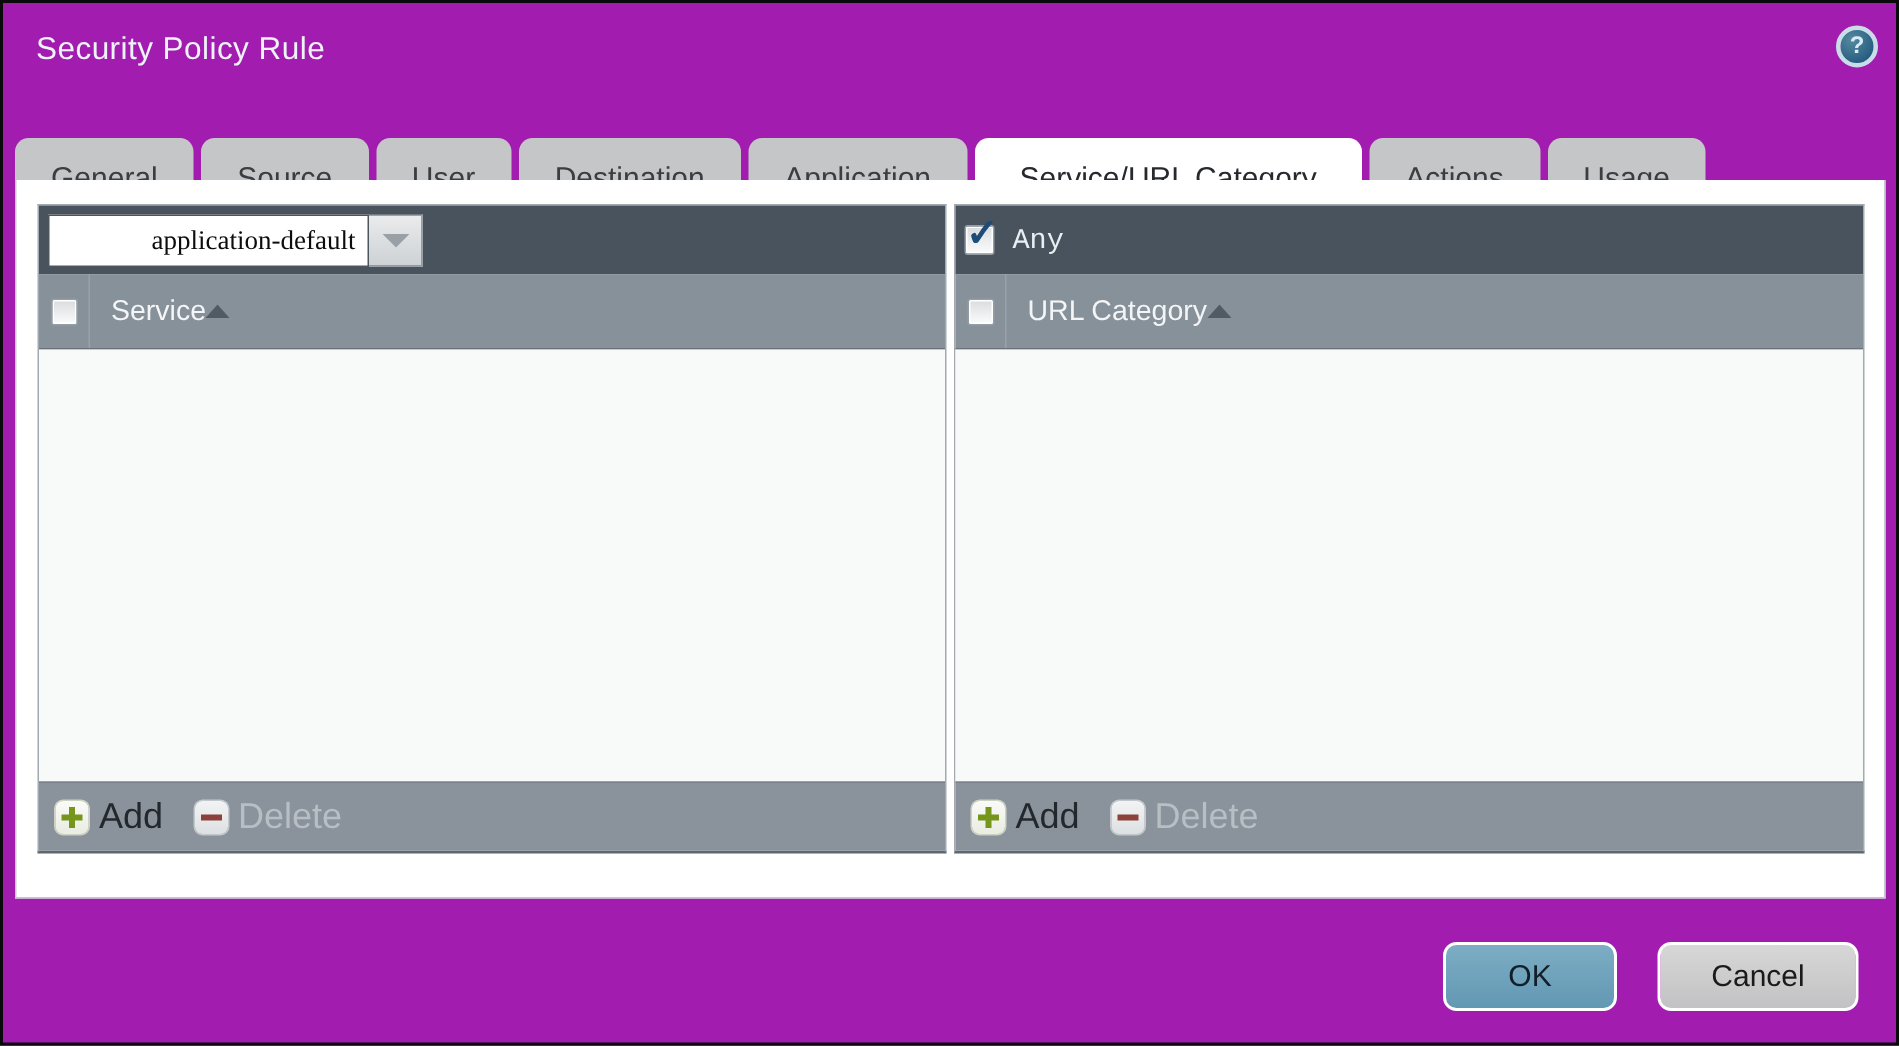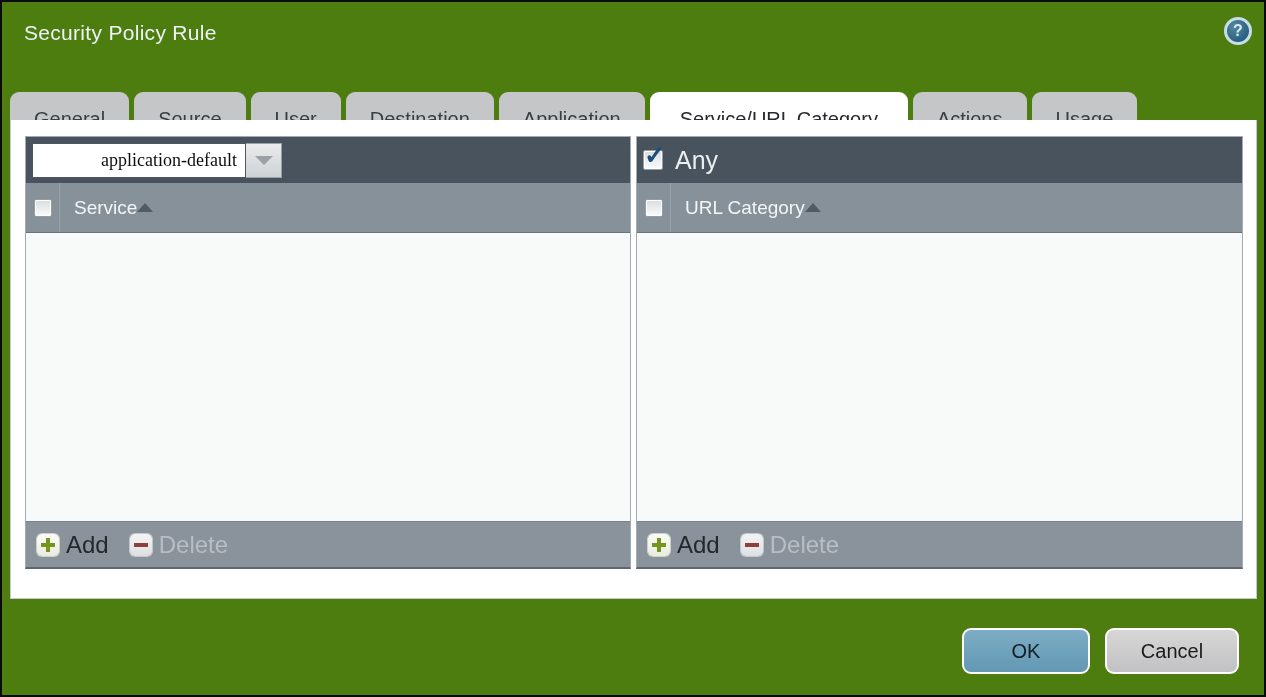--- a/index.html
+++ b/index.html
@@ -1,21 +1,21 @@
 <!DOCTYPE html>
 <html><head>
 <meta charset="utf-8">
 <style>
   * { margin:0; padding:0; box-sizing:border-box; }
   html,body { width:1266px; height:697px; overflow:hidden; background:#000; }
   body { font-family:"Liberation Sans", sans-serif; }
 
   .stage {
     position:relative; width:1266px; height:697px;
-    background:#4d7c0f; border:2px solid #0a0a0a;
+    background:#a21caf; border:2px solid #0a0a0a;
   }
 
   
   .title {
     position:absolute; left:22px; top:19px;
     font-size:21px; color:#edf3f7; letter-spacing:.3px;
   }
   .help {
     position:absolute; left:1222px; top:15px; width:28px; height:28px;
     border-radius:50%; border:3px solid #c9dde9;
@@ -84,21 +84,21 @@
     width:18px; height:18px; flex:none; position:relative;
     background:linear-gradient(#d9dcdf,#fbfcfc);
     border:1px solid #959da4; border-radius:2px;
     box-shadow:inset 0 0 0 1px #ffffff; cursor:pointer;
   }
   .checkbox.big { width:20px; height:20px; }
   .checkbox .check {
     position:absolute; left:0px; top:-9px;
     color:#1d4d77; font-size:26px; font-weight:bold; line-height:1;
   }
-  .any-label { color:#e9eef2; font-size:25px; margin-left:12px; }
+  .any-label { color:#e9eef2; font-size:19px; margin-left:12px;font-family:Liberation Mono, monospace; }
 
   .table-header {
     height:50px; flex:none; background:#87919a;
     border-bottom:1px solid #6a737c; display:flex; align-items:stretch;
   }
   .cb-col {
     width:34px; flex:none; border-right:1px solid #99a2aa;
     display:flex; align-items:center; justify-content:center;
   }
   .col-label-wrap {
@@ -129,21 +129,21 @@
   .footer-label { color:#23282c; font-size:24px; }
   .footer-label.dim { color:#b7bec4; }
 
   
   .btn {
     position:absolute; top:626px; height:46px;
     border:2px solid #ffffff; border-radius:9px;
     font-family:"Liberation Sans", sans-serif; font-size:20px; cursor:pointer;
   }
   .btn.ok {
-    left:960px; width:128px; color:#121f28;
+    left:960px; width:116px; color:#121f28;
     background:linear-gradient(#7cadc4,#6398b3);
   }
   .btn.cancel {
     left:1103px; width:134px; color:#1b1b1b;
     background:linear-gradient(#d7d7d7,#c2c2c4);
   }
 </style>
 </head>
 <body>
 

